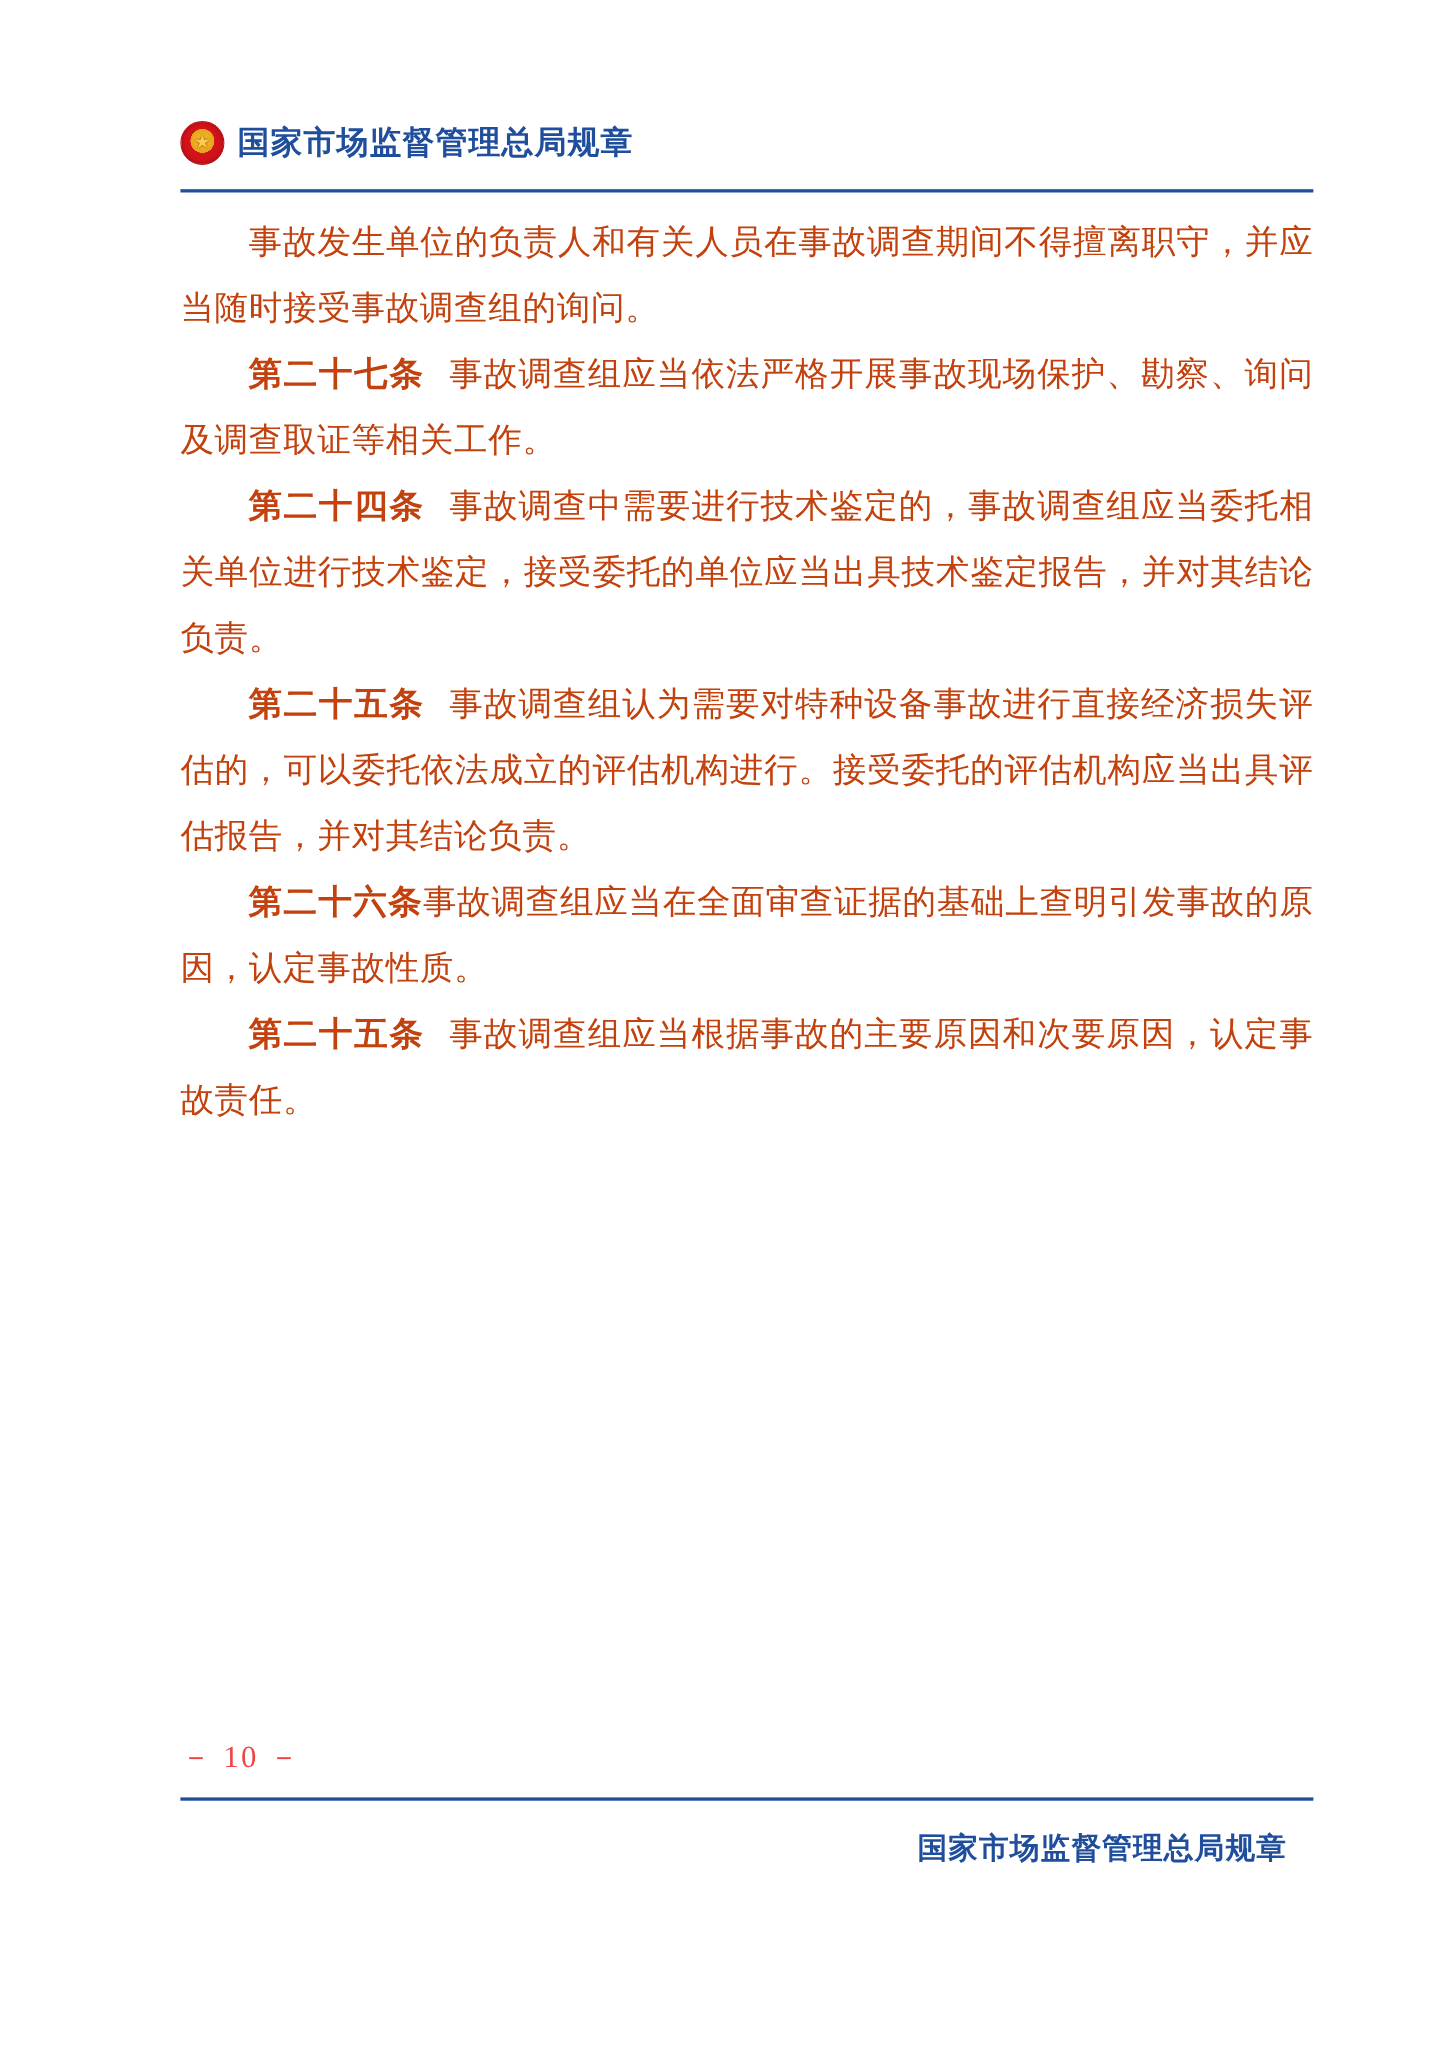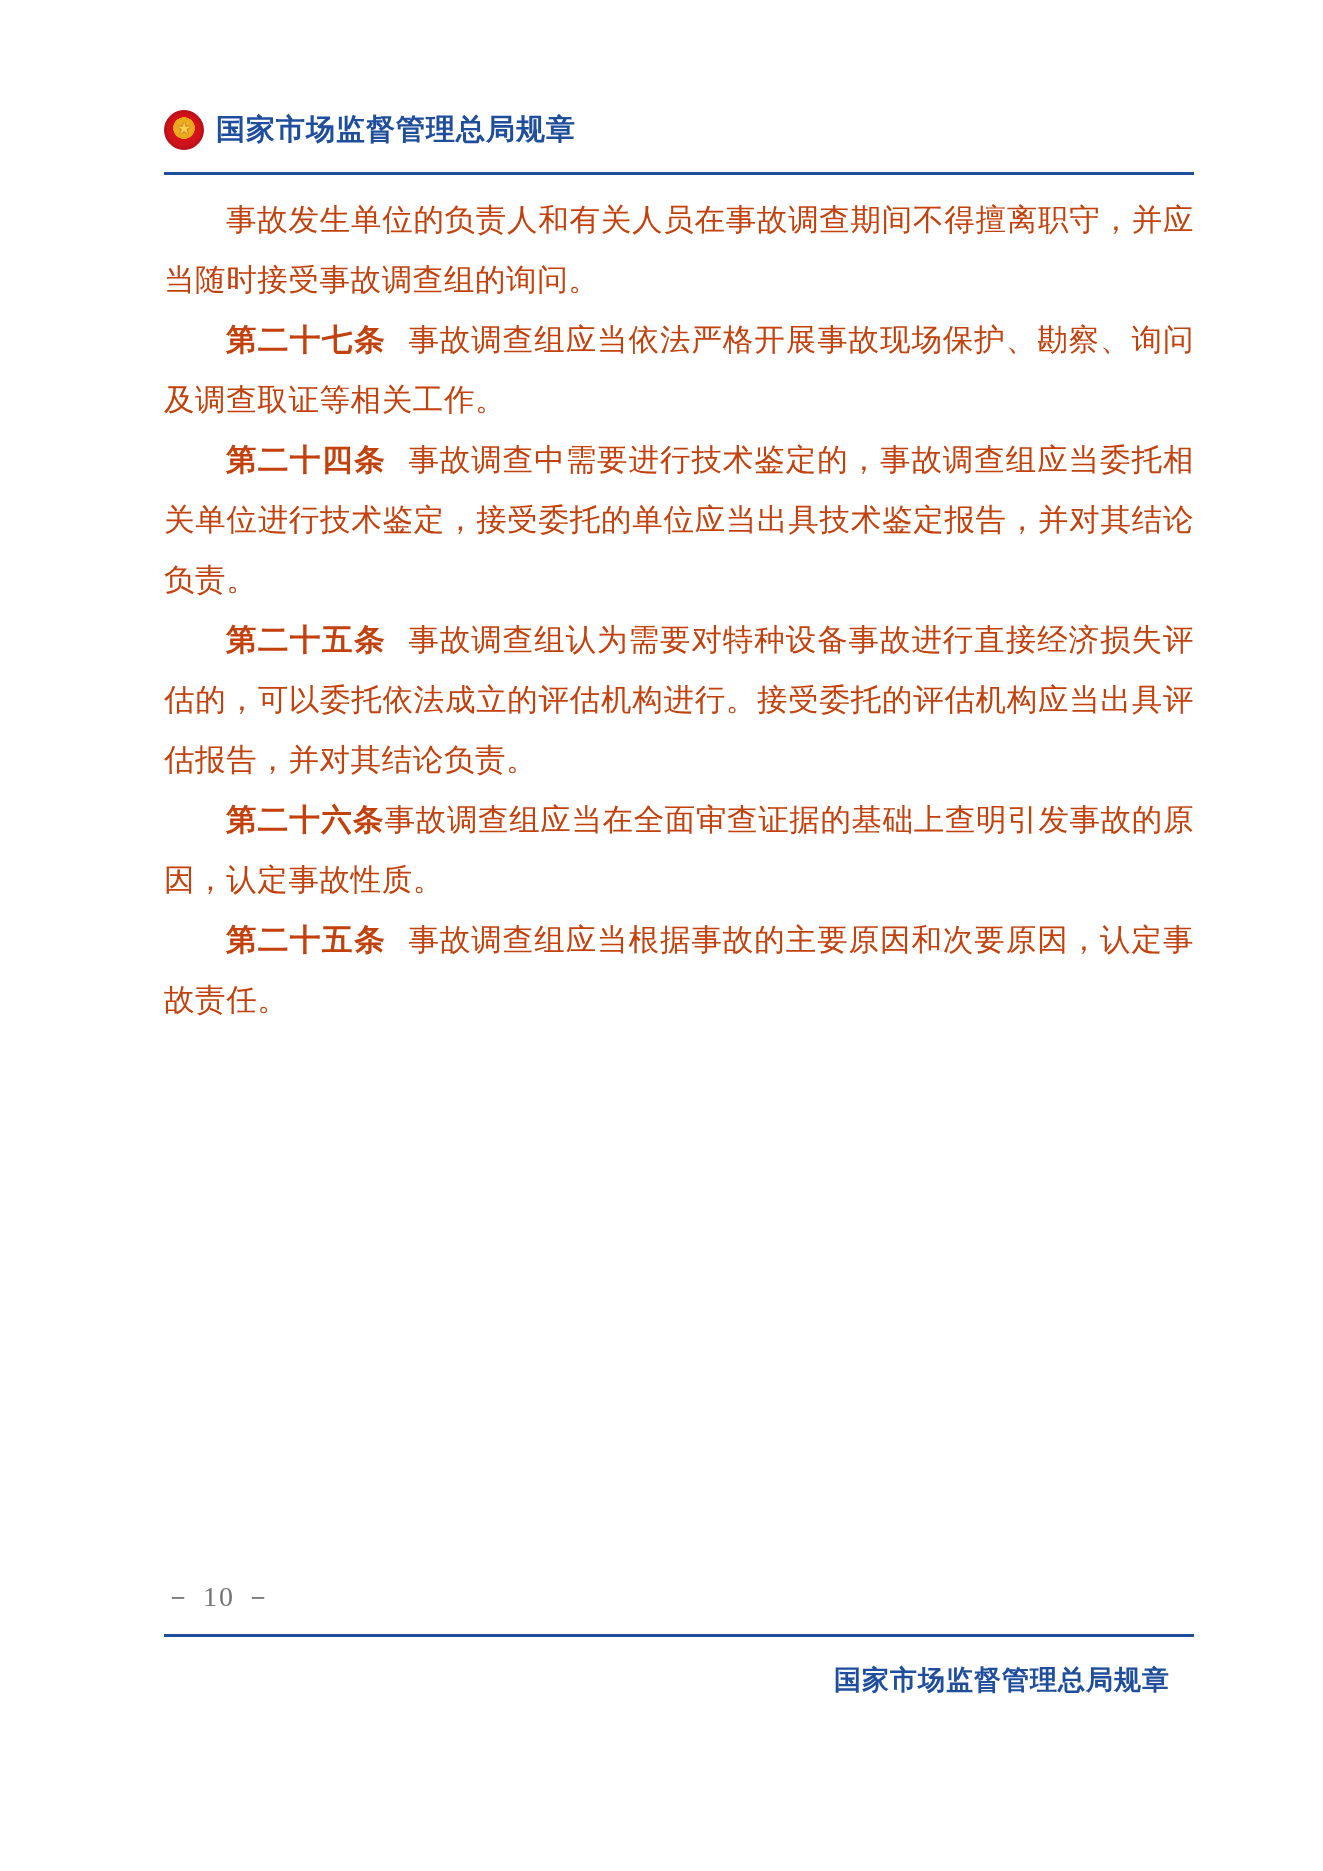--- a/index.html
+++ b/index.html
@@ -94,21 +94,21 @@
     display: inline-block;
     width: 22px;
   }
   
   .page-number {
     position: absolute;
     left: 148px;
     top: 1578px;
     font-family: "Liberation Serif", serif;
     font-size: 28px;
-    color: #737373;
+    color: #ef4444;
     letter-spacing: 2px;
   }
   .rule-bottom {
     position: absolute;
     left: 148px;
     top: 1634px;
     width: 1030px;
     height: 3px;
     background: #1f4e9c;
   }

